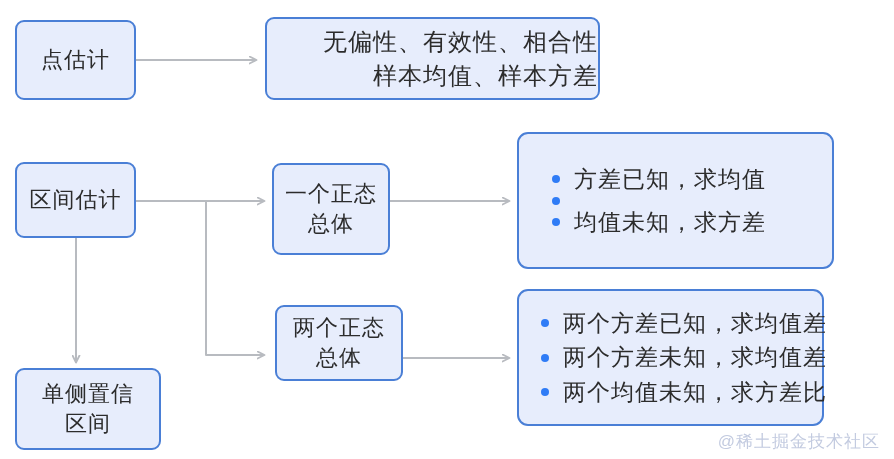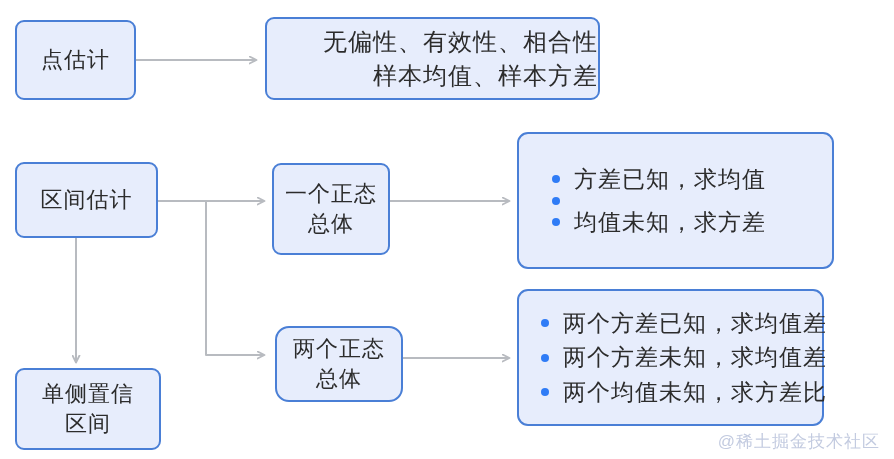--- a/index.html
+++ b/index.html
@@ -115,30 +115,30 @@
 
   <div class="node node-sm" style="left:15px; top:20px; width:121px; height:80px;font-family:Liberation Serif, serif;">
     <div class="line">点估计</div>
   </div>
 
   <div class="node node-wide" style="left:265px; top:17px; width:335px; height:83px;">
     <div class="line">无偏性、有效性、相合性</div>
     <div class="line">样本均值、样本方差</div>
   </div>
 
-  <div class="node node-sm" style="left:15px; top:162px; width:143px; height:76px;justify-content:center;">
+  <div class="node node-sm" style="left:15px; top:162px; width:121px; height:76px;justify-content:center;">
     <div class="line">区间估计</div>
   </div>
 
   <div class="node node-sm" style="left:272px; top:163px; width:118px; height:92px;">
     <div class="line">一个正态</div>
     <div class="line">总体</div>
   </div>
 
-  <div class="node node-sm" style="left:275px; top:326px; width:128px; height:76px;border-radius:14px;">
+  <div class="node node-sm" style="left:275px; top:305px; width:128px; height:76px;">
     <div class="line">两个正态</div>
     <div class="line">总体</div>
   </div>
 
   <div class="node node-sm" style="left:15px; top:368px; width:146px; height:82px;">
     <div class="line">单侧置信</div>
     <div class="line">区间</div>
   </div>
 
   <div class="bullets" style="left:517px; top:132px; width:317px; height:137px;padding-left:33px;">

